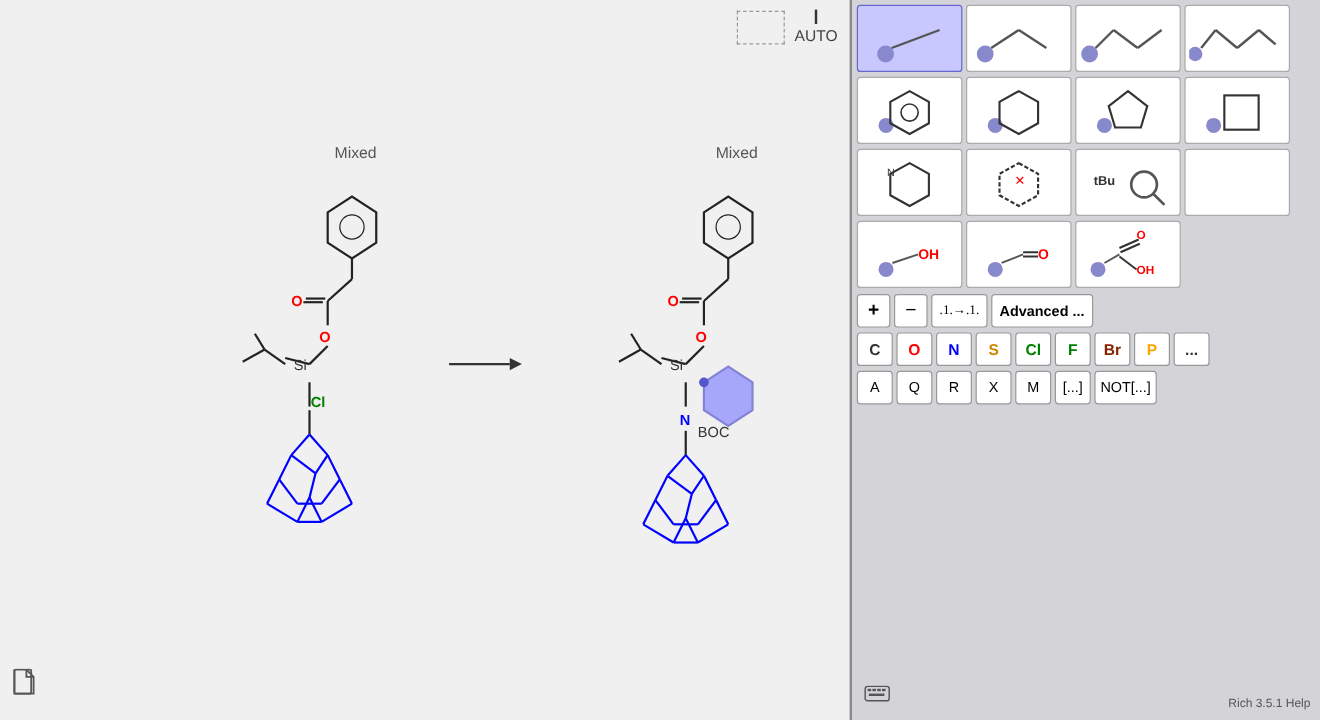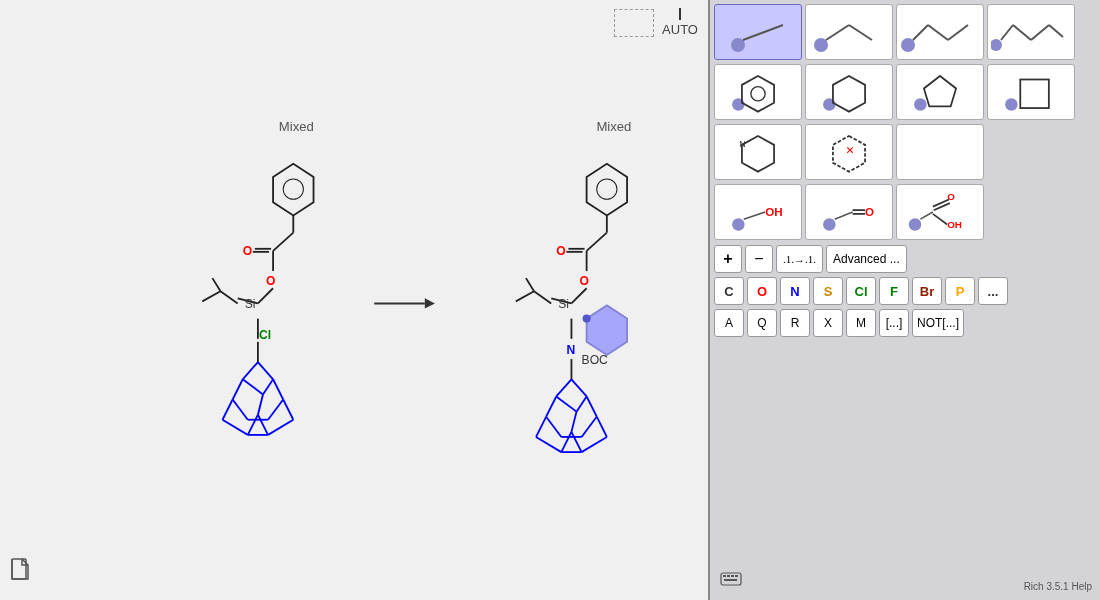--- a/index.html
+++ b/index.html
@@ -127,21 +127,21 @@
       display: flex;
       align-items: center;
       justify-content: center;
       min-width: 28px;
       height: 28px;
     }
 
     .tool-btn.plus { font-size: 16px; font-weight: bold; }
     .tool-btn.minus { font-size: 16px; }
     .tool-btn.charge { font-size: 11px; font-family: Liberation Serif, serif; }
-    .tool-btn.advanced { font-size: 12px; min-width: 80px; }
+    .tool-btn.advanced { font-size: 12px; min-width: 80px; font-weight: bold; }
 
     
     .atom-btn {
       background: white;
       border: 1px solid #999;
       border-radius: 3px;
       font-size: 13px;
       font-weight: bold;
       cursor: pointer;
       width: 30px;
@@ -405,20 +405,28 @@
     </div>
 
     <div class="template-cell">
       <svg viewBox="0 0 80 56">
         <polygon points="40,10 58,20 58,40 40,50 22,40 22,20" fill="none" stroke="#333" stroke-width="2" stroke-dasharray="4,2"></polygon>
 
         <text x="36" y="30" font-size="12" fill="red">✕</text>
       </svg>
     </div>
 
+    <div class="template-cell">
+      <svg viewBox="0 0 80 56">
+        <text x="8" y="30" font-size="12" fill="#333" font-weight="bold">tBu</text>
+
+        <circle cx="55" cy="30" r="12" fill="none" stroke="#555" stroke-width="2.5"></circle>
+        <line x1="64" y1="39" x2="74" y2="49" stroke="#555" stroke-width="2.5"></line>
+      </svg>
+    </div>
 
     <div class="template-cell">
       <svg viewBox="0 0 80 56"></svg>
     </div>
   </div>
 
   <div class="template-row">
 
     <div class="template-cell">
       <svg viewBox="0 0 80 56">

